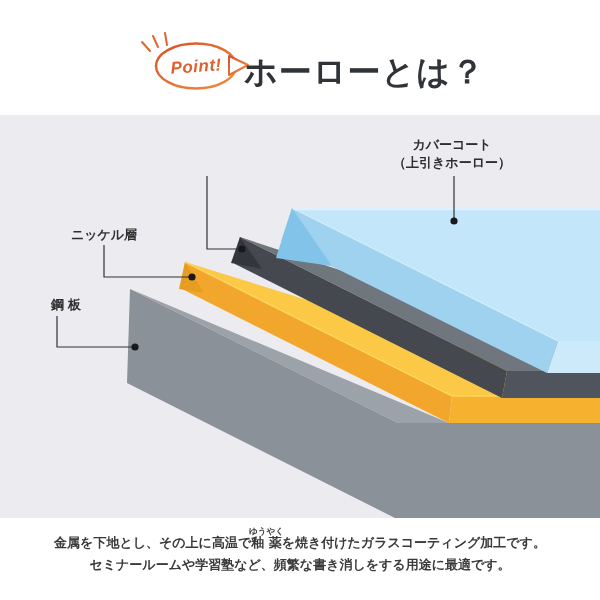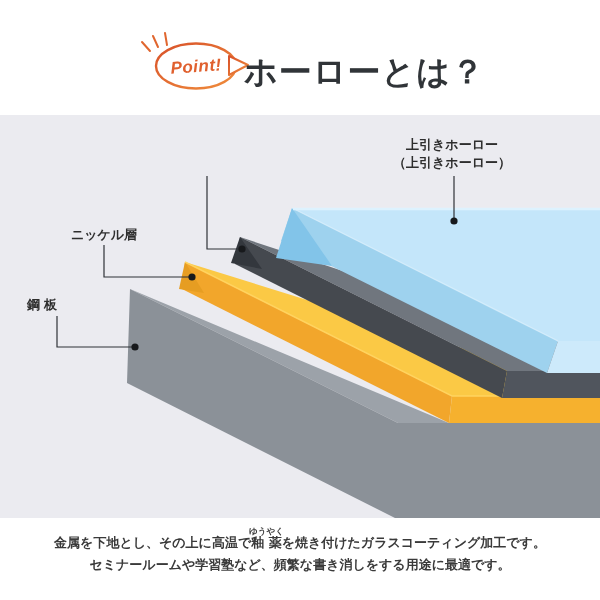--- a/index.html
+++ b/index.html
@@ -84,27 +84,27 @@
       <text x="196" y="72" text-anchor="middle" font-size="17" font-weight="bold" font-style="italic" letter-spacing="0.5" transform="rotate(-4 196 66)" fill="#e0602e">Point!</text>
     </g>
   </svg>
 
   <div id="page-title">ホーローとは？</div>
 
   <div class="layer-label" style="left:207px;top:136px;">
   </div>
 
   <div class="layer-label" style="left:452px;top:136px;">
-    <div>上引きホーロー</div>
+    <div>カバーコート</div>
     <div>（上引きホーロー）</div>
   </div>
 
   <div class="layer-label" style="left:104px;top:226px;">ニッケル層</div>
 
-  <div class="layer-label" id="label-steel" style="left:44px;top:296px;text-align:right;">鋼板</div>
+  <div class="layer-label" id="label-steel" style="left:68px;top:296px;text-align:right;">鋼板</div>
 
   <div id="description">
     <div>
       <span>金属を下地とし、その上に高温で</span><ruby><span>釉薬</span><rt>ゆうやく</rt></ruby><span>を焼き付けたガラスコーティング加工です。</span>
     </div>
     <div>セミナールームや学習塾など、頻繁な書き消しをする用途に最適です。</div>
   </div>
 
 </div>
 

